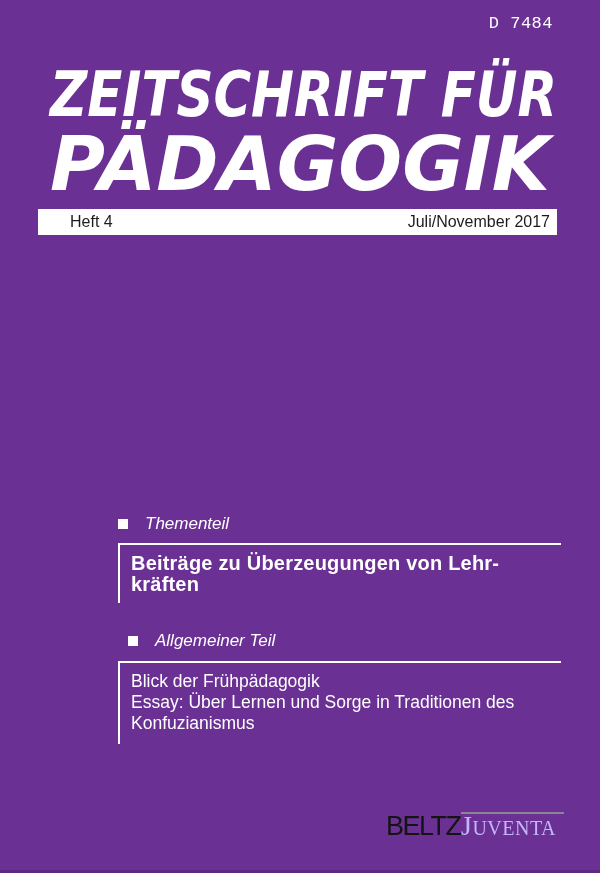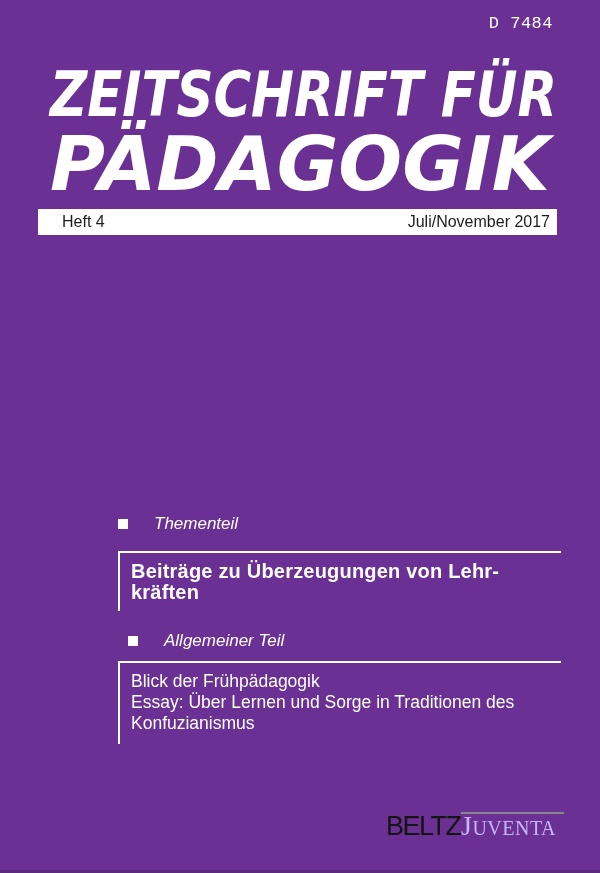--- a/index.html
+++ b/index.html
@@ -17,45 +17,45 @@
     color: #FFFFFF; font-size: 17px; letter-spacing: 0.5px; font-family: Liberation Mono, monospace;
   }
 
   .masthead-svg { left: 0; top: 0; }
 
   .issue-band {
     left: 38px; top: 209px; width: 519px; height: 26px;
     background: #FFFFFF;
     box-sizing: border-box;
     display: flex; justify-content: space-between; align-items: center;
-    padding: 0 7px 0 24px;
+    padding: 0 7px 0 32px;
     color: #1C1C1C; font-size: 16px;
   }
 
   .section-label {
-    display: flex; align-items: center; gap: 26px;
+    display: flex; align-items: center; gap: 17px;
     color: #FFFFFF; font-style: italic; font-size: 17px; line-height: 18px;
   }
   .bullet {
     width: 10px; height: 10px; background: #FFFFFF; flex: 0 0 auto;
   }
   .label-theme { left: 118px; top: 515px; }
   .label-allgemein { left: 118px; top: 632px; padding-left: 10px; }
 
   .ruled-block {
     left: 118px; width: 443px;
     border-top: 2px solid #FFFFFF;
     border-left: 2px solid #FFFFFF;
     box-sizing: border-box;
     color: #FFFFFF;
   }
   .theme-block {
     top: 543px;
     padding: 8px 0 8px 11px;
-    font-size: 20px; font-weight: bold; line-height: 21px; letter-spacing: 0.2px; margin-top: 8px;
+    font-size: 20px; font-weight: bold; line-height: 21px; letter-spacing: 0.2px;
   }
   .allgemein-block {
     top: 661px;
     padding: 8px 0 10px 11px;
     font-size: 17.5px; line-height: 21px;
   }
   .allgemein-item { margin: 0; }
   .allgemein-item + .allgemein-item { }
 
   .juventa-rule {

